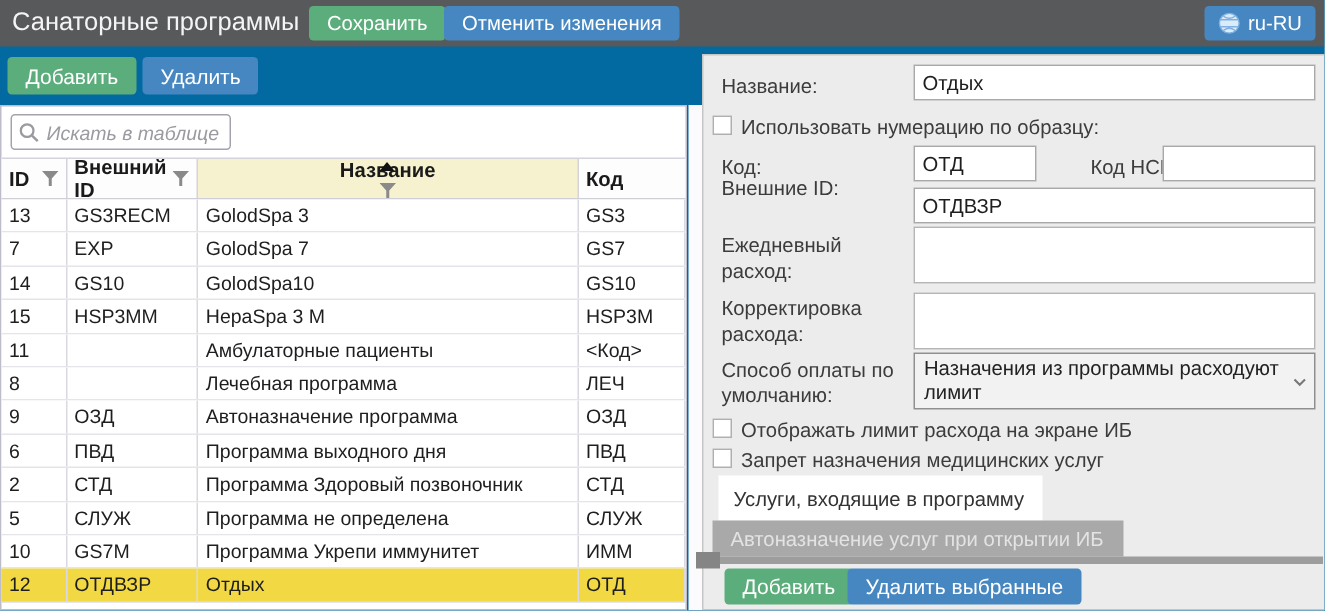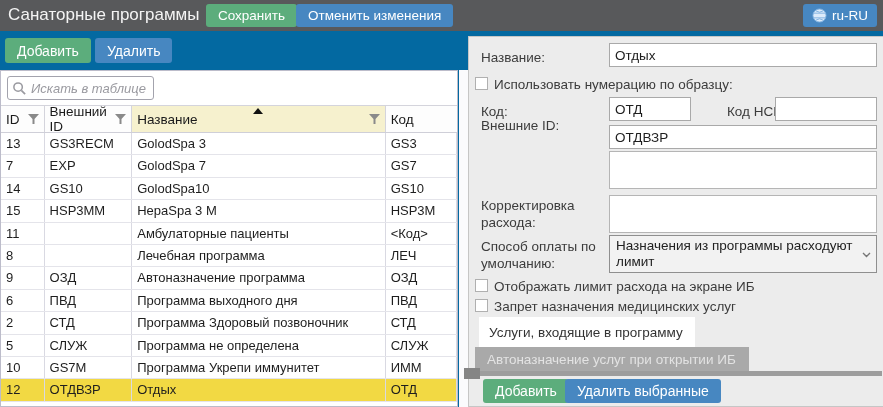--- a/index.html
+++ b/index.html
@@ -26,27 +26,27 @@
                  background:#fff; border:1px solid #bcbcca; }
   .searchbox { position:absolute; left:6px; top:5px; width:147px; height:24px;
                border:1px solid #a3a3ad; border-radius:3px; background:#fff;
                display:flex; align-items:center; padding:0 4px; }
   .searchbox input { border:none; outline:none; width:100%; font-size:13px;
                      font-family:"Liberation Sans", sans-serif; color:#333; background:transparent; }
   .searchbox input::placeholder { font-style:italic; color:#9a9aa0; }
 
   .thead { position:absolute; left:0; top:34px; width:456px; height:28px; display:flex;
            border-top:1px solid #d4d4dc; border-bottom:1px solid #cfcfd8; background:#fdfdfd; }
-  .th { display:flex; align-items:center; font-weight:normal; font-size:13.5px; color:#1a1a1a;
+  .th { display:flex; align-items:center; font-weight:bold; font-size:13.5px; color:#1a1a1a;
         padding:0 5px; border-right:1px solid #d4d4dc; position:relative; }
   .th .lbl { flex:1 1 auto; }
   .th.hl { background:#f6f1ce; }
   .c-id   { width:45px; }
   .c-ext  { width:91px; }
-  .c-name { width:264px; }
+  .c-name { width:264px;flex-direction:column; }
   .c-code { width:74px; border-right:none; }
   .sort-asc { position:absolute; left:50%; top:2px; width:0; height:0; margin-left:-5px;
               border-left:5px solid transparent; border-right:5px solid transparent;
               border-bottom:6px solid #111; }
   .tbody { position:absolute; left:0; top:62px; width:456px; }
   .trow { display:flex; height:22.4px; border-bottom:1px solid #e4e4ea; background:#fff; }
   .trow.selected { background:#f2d943; }
   .td { font-size:13px; color:#1e1e1e; padding:0 5px; line-height:21px;
         border-right:1px solid #d9d9e2; overflow:hidden; white-space:nowrap; }
 
@@ -226,20 +226,21 @@
     <span class="flabel" style="left:25px; top:39px;">Использовать нумерацию по образцу:</span>
 
     <span class="flabel" style="left:12px; top:66px;">Код:</span>
     <input class="finput" style="left: 140px; top: 60px; width: 82px; height: 24px;" value="ОТД">
     <span class="flabel" style="left:258px; top:66px;">Код НСИ:</span>
     <input class="finput" style="left: 306px; top: 60px; width: 102px; height: 24px;" value="">
 
     <span class="flabel" style="left:12px; top:80px;">Внешние ID:</span>
     <input class="finput" style="left: 140px; top: 88px; width: 268px; height: 24px;" value="ОТДВЗР">
 
+    <span class="flabel" style="left:12px; top:118px; width:118px;">Ежедневный расход:</span>
     <textarea class="ftext" style="left: 140px; top: 114px; width: 268px; height: 38px;"></textarea>
 
     <span class="flabel" style="left:12px; top:160px; width:118px;">Корректировка расхода:</span>
     <textarea class="ftext" style="left: 140px; top: 158px; width: 268px; height: 38px;"></textarea>
 
     <span class="flabel" style="left:12px; top:201px; width:125px;">Способ оплаты по умолчанию:</span>
     <div class="fselect">
       <span class="val">Назначения из программы расходуют лимит</span>
       <svg class="chev" width="9" height="6" viewBox="0 0 9 6">
           <path d="M1 1 L4.5 4.5 L8 1" stroke="#777" stroke-width="1.4" fill="none"></path>

